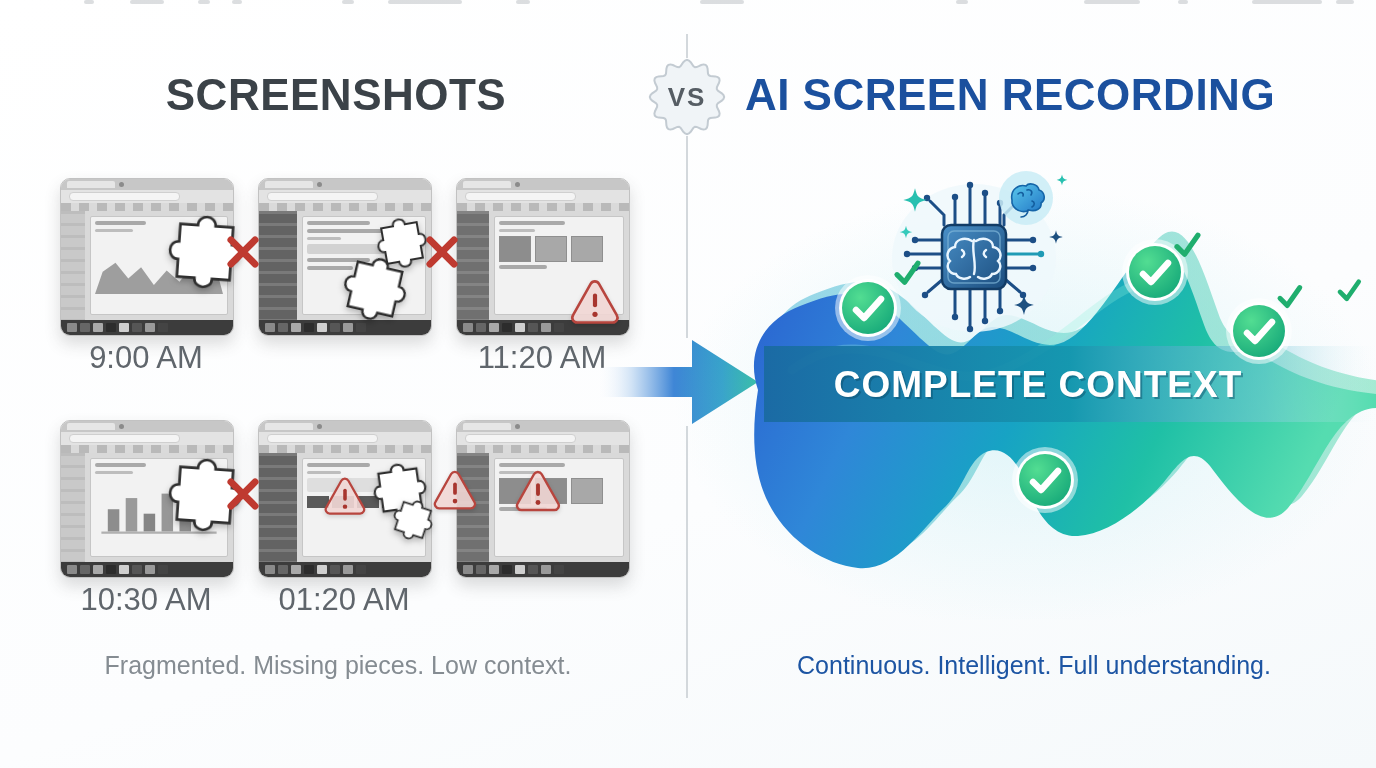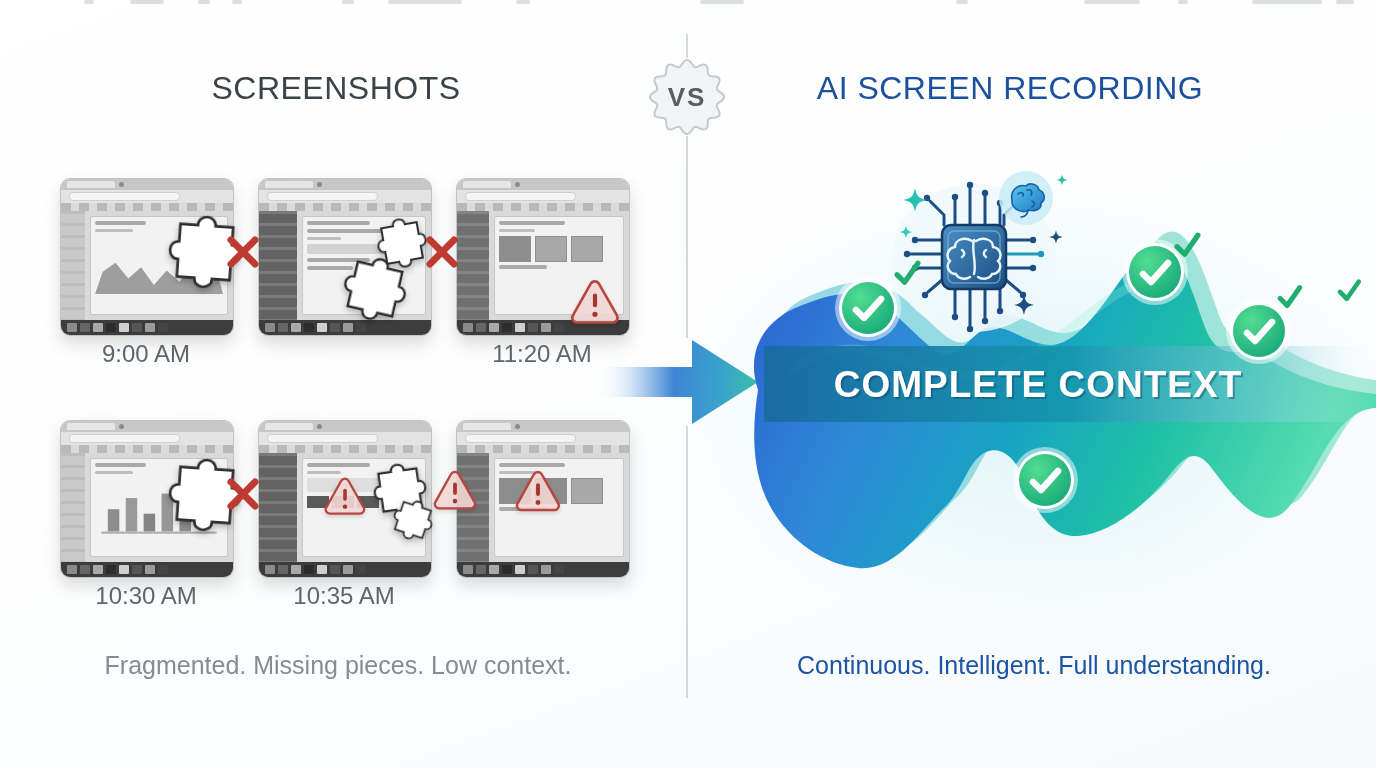--- a/index.html
+++ b/index.html
@@ -2,27 +2,27 @@
 <html><head>
 <meta charset="utf-8">
 <style>
   html,body{margin:0;padding:0;background:#fff;}
   .stage{position:relative;width:1376px;height:768px;overflow:hidden;
          background:linear-gradient(160deg,#ffffff 0%,#fcfdfe 60%,#f5f9fb 100%);
          font-family:"Liberation Sans",sans-serif;}
   .top-art{position:absolute;top:0;height:4px;background:#9aa0a5;opacity:.35;border-radius:2px;}
 
   
-  .hd{position:absolute;top:70px;font-size:32px;font-weight:400;letter-spacing:.5px;text-align:center;white-space:nowrap;}
+  .hd{position:absolute;top:70px;font-size:44px;font-weight:700;letter-spacing:.5px;text-align:center;white-space:nowrap;}
   .hd-left{left:0;width:672px;color:#3b4248;}
   .hd-right{left:668px;width:684px;color:#1b509e;}
   .cap{position:absolute;top:651px;font-size:25px;text-align:center;white-space:nowrap;}
   .cap-left{left:16px;width:644px;color:#858c92;}
   .cap-right{left:712px;width:644px;color:#1d55a3;}
-  .ts{position:absolute;width:172px;text-align:center;font-size:24px;color:#60666c;}
+  .ts{position:absolute;width:172px;text-align:center;font-size:31px;color:#60666c;}
 
   
   .divider-seg{position:absolute;left:686px;width:2px;background:#d3d8dc;}
   .vs-badge{position:absolute;left:644px;top:54px;width:86px;height:86px;}
 
   
   .thumb{position:absolute;width:172px;height:156px;border-radius:10px;background:#ececec;
          border:1px solid #c2c2c2;box-shadow:0 8px 16px rgba(60,60,60,.18);overflow:hidden;}
   .t-inner{position:absolute;inset:0;filter:blur(.45px) grayscale(1);display:flex;flex-direction:column;}
   .t-top{height:11px;background:#c7c7c7;display:flex;align-items:center;padding:0 6px;gap:4px;flex:none;}
@@ -317,21 +317,21 @@
           <span></span>
           <span></span>
           <span></span>
         </div>
     </div>
   </div>
 
   <div class="ts" style="left:60px;top:340px">9:00 AM</div>
   <div class="ts" style="left:456px;top:340px">11:20 AM</div>
   <div class="ts" style="left:60px;top:582px">10:30 AM</div>
-  <div class="ts" style="left:258px;top:582px">10:35 AM</div>
+  <div class="ts" style="left:258px;top:582px">01:20 AM</div>
 
   <svg class="ov ov-puzzle" style="left:205px;top:252px;transform:translate(-50%,-50%) rotate(4deg)" width="88" height="88" viewBox="0 0 100 100">
       <use href="#puzzle-path" fill="#ffffff" stroke="#2e2e2e" stroke-width="3"></use>
     </svg>
   <svg class="ov ov-puzzle" style="left:402px;top:243px;transform:translate(-50%,-50%) rotate(-10deg)" width="60" height="60" viewBox="0 0 100 100">
       <use href="#puzzle-path" fill="#ffffff" stroke="#2e2e2e" stroke-width="3.4"></use>
     </svg>
   <svg class="ov ov-puzzle" style="left:375px;top:289px;transform:translate(-50%,-50%) rotate(13deg)" width="76" height="76" viewBox="0 0 100 100">
       <use href="#puzzle-path" fill="#ffffff" stroke="#2e2e2e" stroke-width="3.2"></use>
     </svg>

